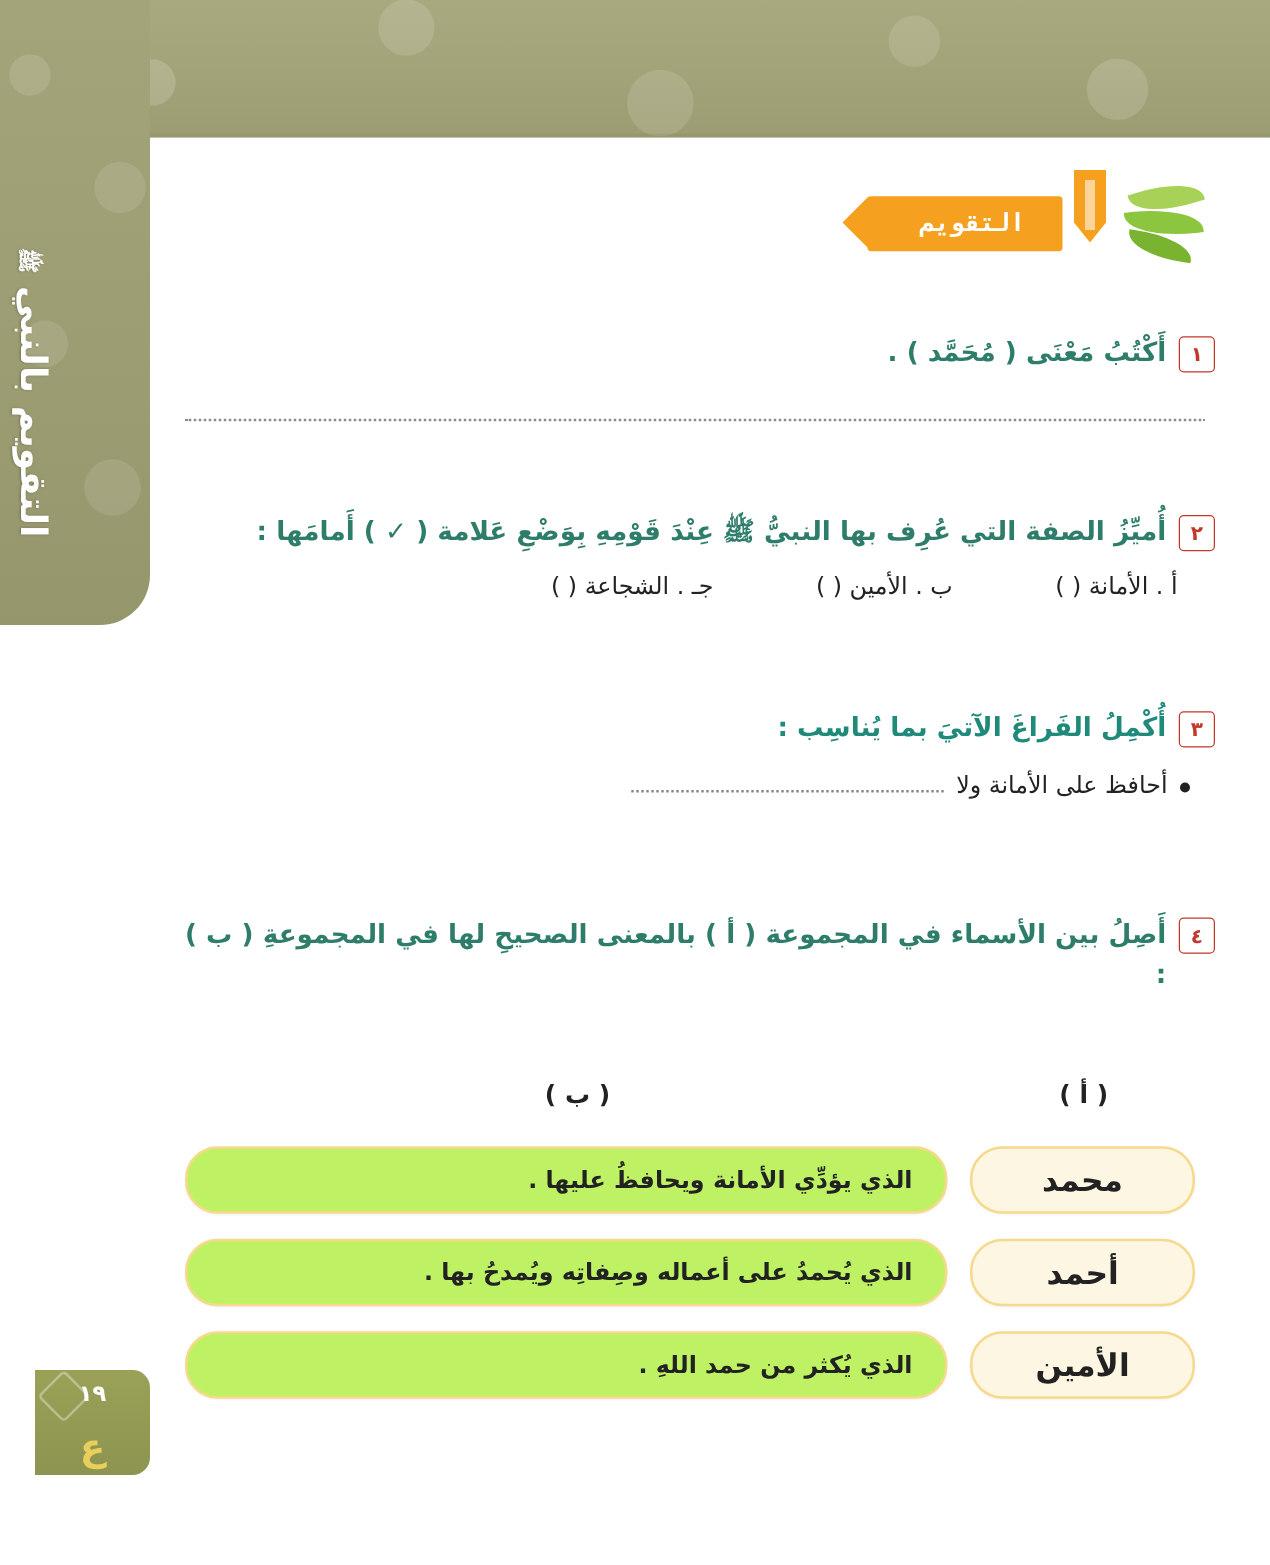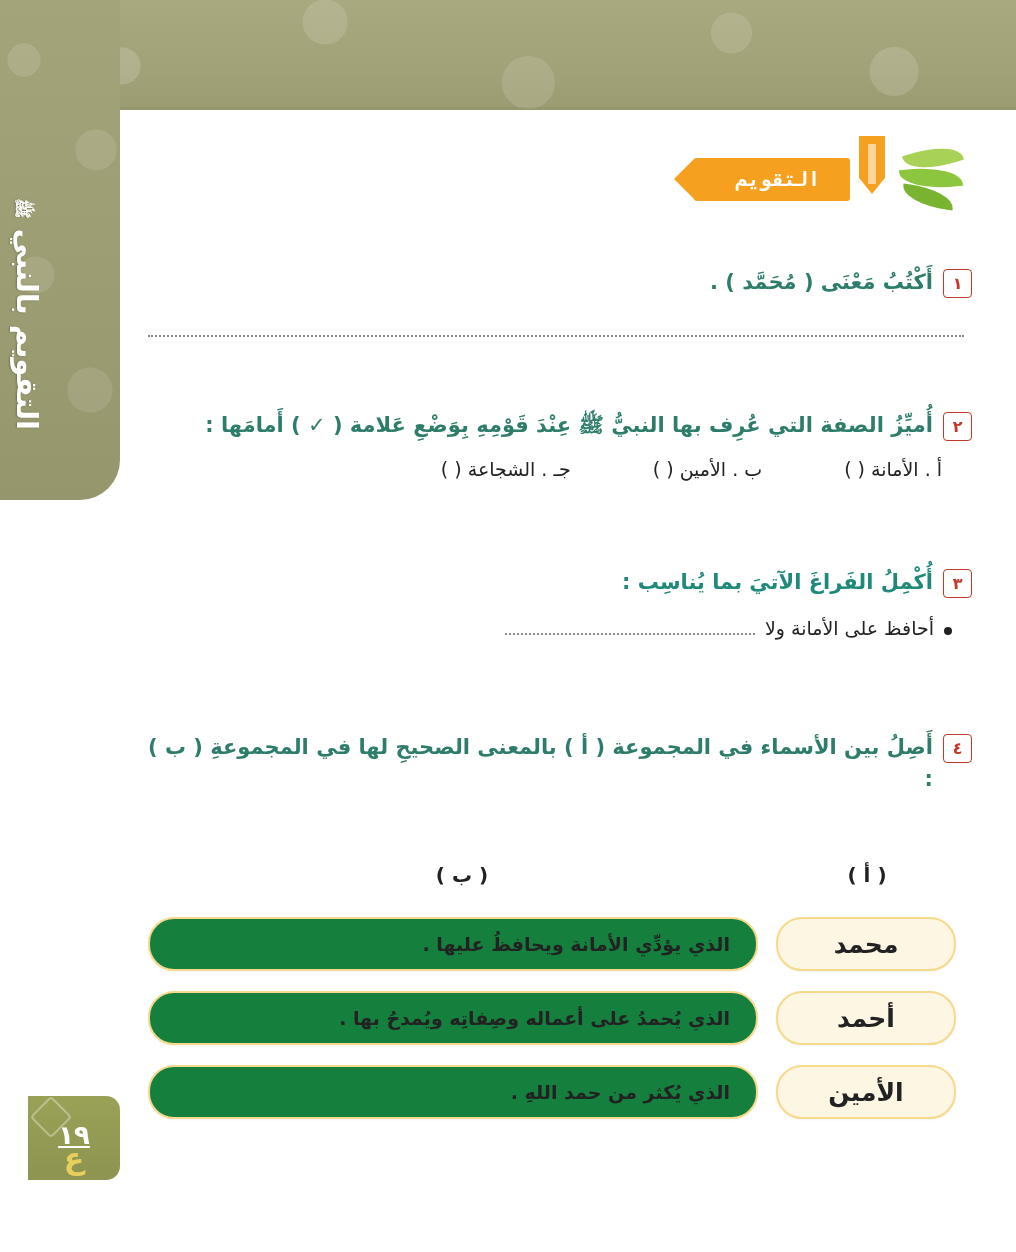--- a/index.html
+++ b/index.html
@@ -80,26 +80,25 @@
     top: 1096px;
     width: 92px;
     height: 84px;
     background: linear-gradient(180deg, #9aa157 0%, #8c9450 100%);
     border-top-right-radius: 14px;
     border-bottom-right-radius: 14px;
   }
   .page-badge .num {
     position: absolute;
     left: 50%;
-    top: 24px;
+    top: 9px;
     transform: translateX(-50%);
     color: #ffffff;
-    font-size: 26px;
-    font-weight: bold;
-    text-decoration: underline;
+    font-size: 18px;
+    font-weight: bold;
   }
   .page-badge .leaf {
     position: absolute;
     left: 50%;
     top: 48px;
     transform: translateX(-50%);
     color: #e8cf5c;
     font-size: 30px;
     line-height: 30px;
     font-weight: bold;
@@ -300,21 +299,21 @@
     font-weight: bold;
     color: #222;
   }
   .pill-b {
     width: 580px;
     justify-content: flex-start;
     padding-right: 26px;
     font-size: 19px;
     font-weight: bold;
     color: #222;
-    background: #15803d;
+    background: #bef264;
   }
 </style>
 </head>
 <body>
 
 <div class="page">
 
   <div class="top-band"></div>
   <div class="side-band">
     <div class="side-title">

